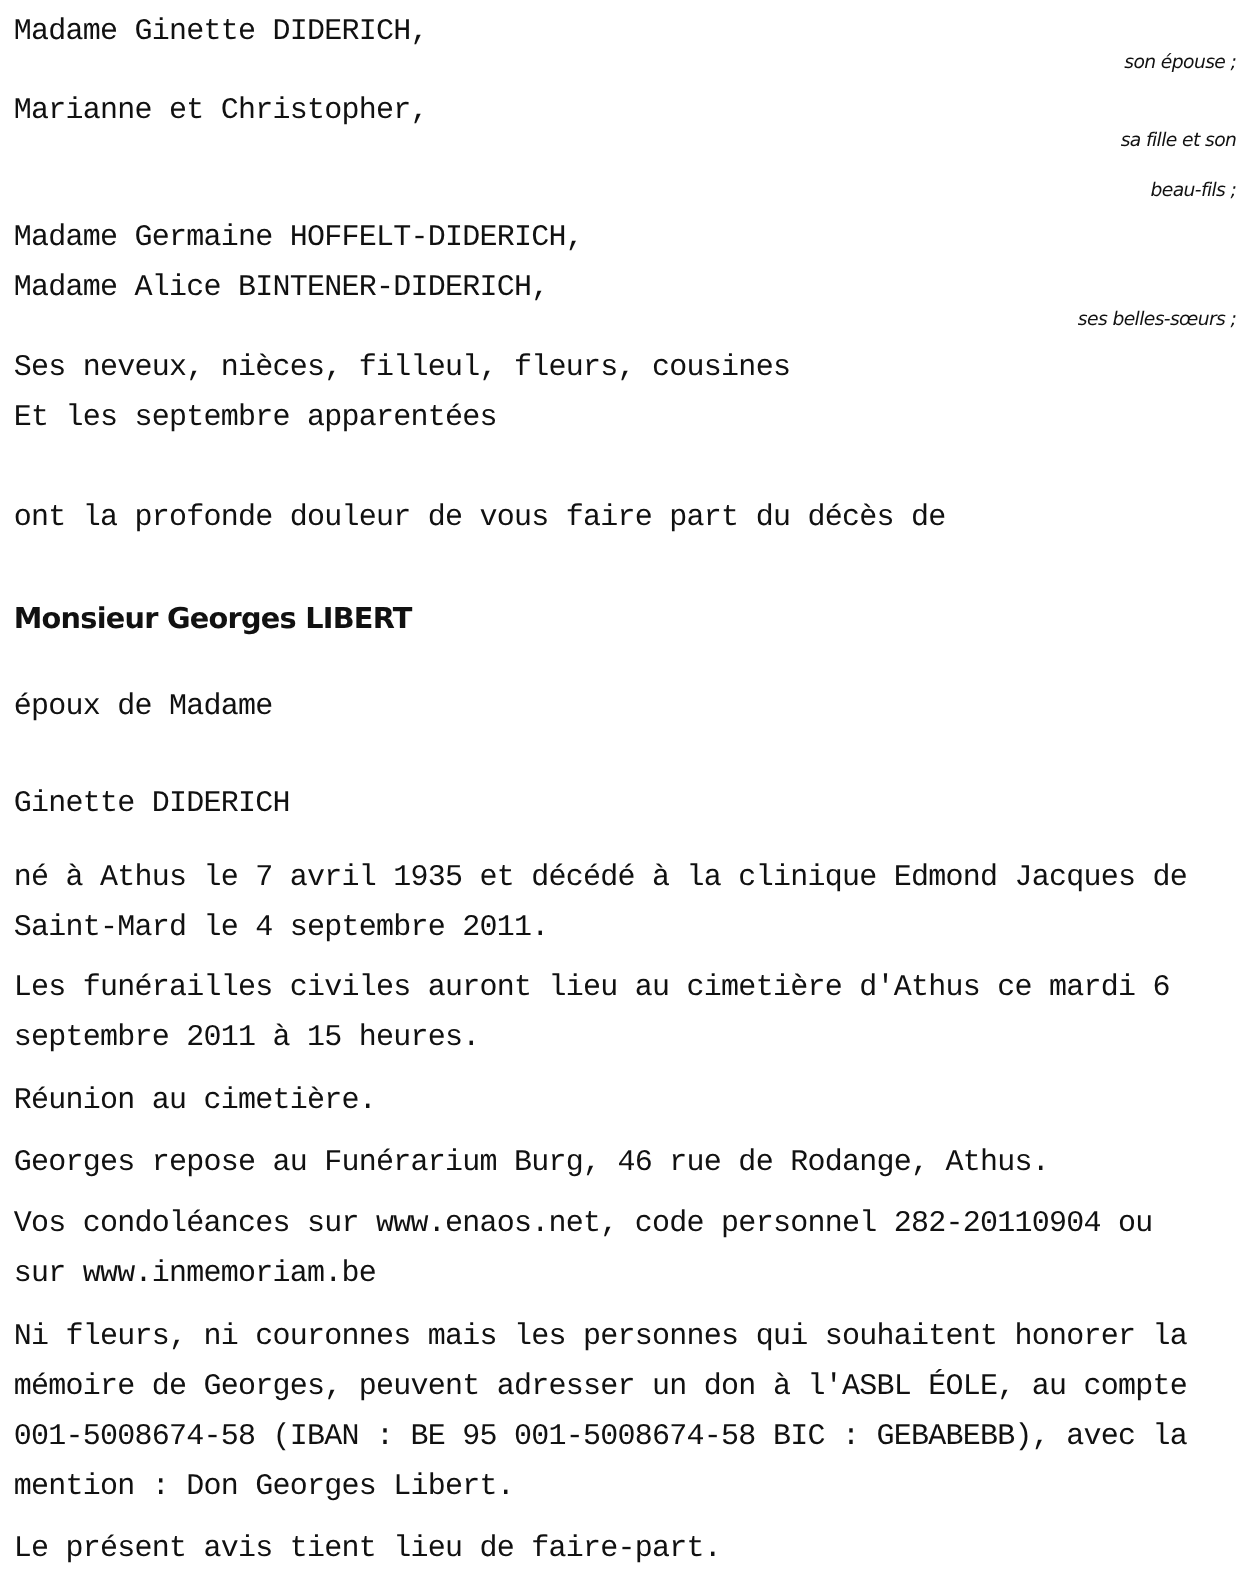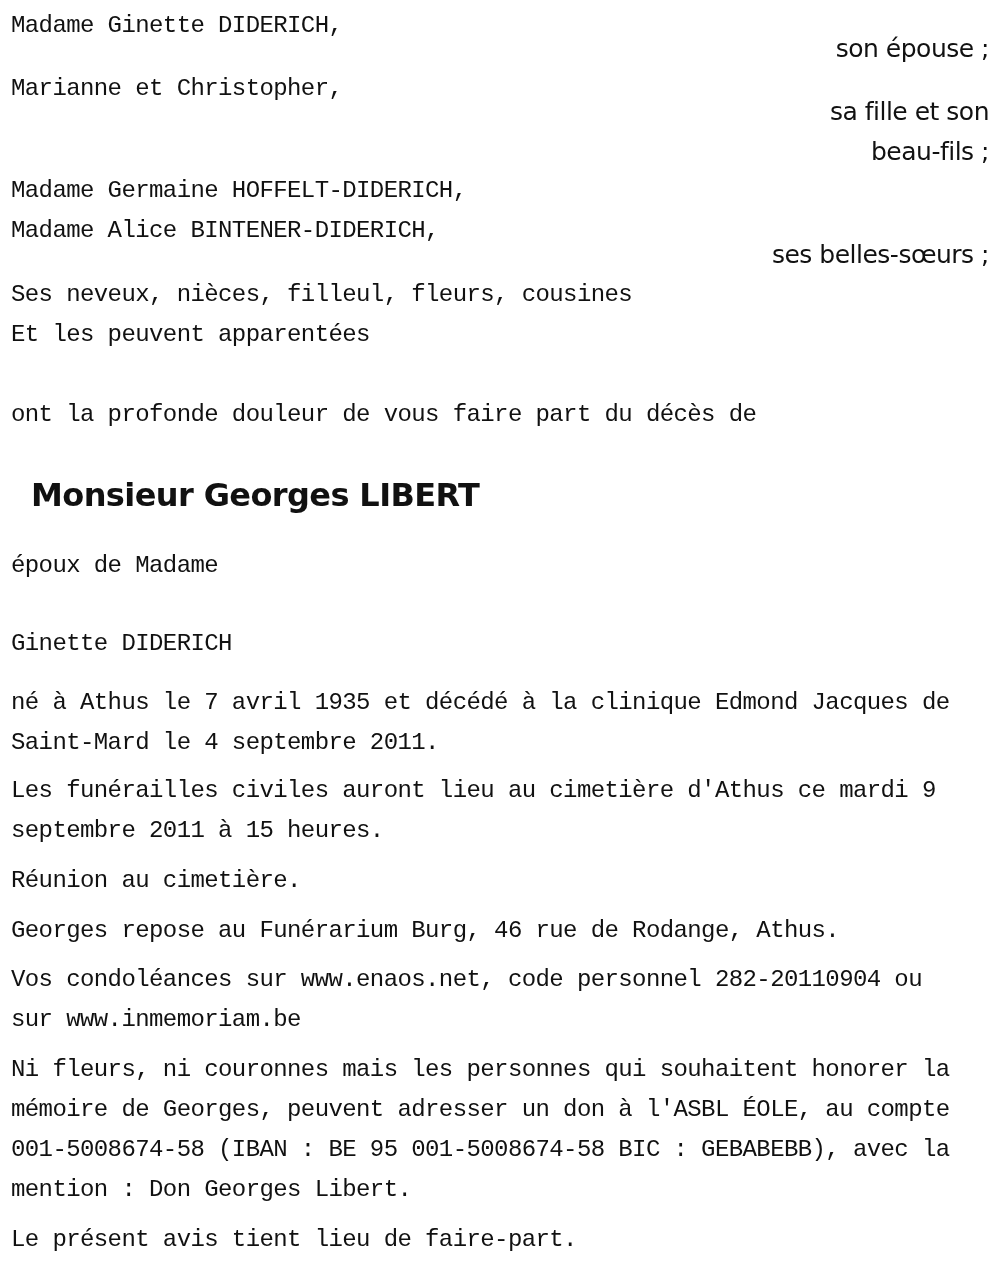--- a/index.html
+++ b/index.html
@@ -5,59 +5,59 @@
     html, body { margin: 0; padding: 0; }
     body {
       width: 1000px; height: 1275px; background: #ffffff; position: relative; overflow: hidden;
       font-family: "DejaVu Sans", sans-serif; color: #111111;
     }
     .line {
       position: absolute; left: 11px; font-size: 24px; line-height: 40px; height: 40px;
       white-space: nowrap; letter-spacing: -0.6px; font-family: Liberation Mono, monospace;
     }
     .right {
-      position: absolute; right: 11px; font-size: 25px; line-height: 40px; height: 40px;
-      white-space: nowrap; text-align: left; letter-spacing: -0.5px;
+      position: absolute; right: 11px; font-size: 15px; line-height: 40px; height: 40px;
+      font-style: italic; white-space: nowrap; text-align: left; letter-spacing: -0.5px;
     }
     .title {
-      position: absolute; left: 11px; font-size: 32px; font-weight: bold; line-height: 50px; height: 50px;
-      white-space: nowrap; letter-spacing: -0.6px; margin-left: 20px;
+      position: absolute; left: 11px; font-size: 23px; font-weight: bold; line-height: 50px; height: 50px;
+      white-space: nowrap; letter-spacing: -0.6px;
     }
   </style>
 </head>
 <body>
 
 <div>
   <div>
     <div class="line" style="top:6px">Madame Ginette DIDERICH,</div>
     <div class="right" style="top:29px">son épouse ;</div>
 
     <div class="line" style="top:69px">Marianne et Christopher,</div>
     <div class="right" style="top:92px">sa fille et son</div>
     <div class="right" style="top:132px">beau-fils ;</div>
 
     <div class="line" style="top:171px">Madame Germaine HOFFELT-DIDERICH,</div>
     <div class="line" style="top:211px">Madame Alice BINTENER-DIDERICH,</div>
     <div class="right" style="top:235px">ses belles-sœurs ;</div>
 
     <div class="line" style="top:275px">Ses neveux, nièces, filleul, fleurs, cousines</div>
-    <div class="line" style="top:315px">Et les peuvent apparentées</div>
+    <div class="line" style="top:315px">Et les septembre apparentées</div>
   </div>
 
   <div class="line" style="top:395px">ont la profonde douleur de vous faire part du décès de</div>
 
   <div class="title" style="top:470px">Monsieur Georges LIBERT</div>
 
   <div class="line" style="top:546px">époux de Madame</div>
   <div class="line" style="top:624px">Ginette DIDERICH</div>
 
   <div class="line" style="top:683px">né à Athus le 7 avril 1935 et décédé à la clinique Edmond Jacques de</div>
   <div class="line" style="top:723px">Saint-Mard le 4 septembre 2011.</div>
 
-  <div class="line" style="top:771px">Les funérailles civiles auront lieu au cimetière d'Athus ce mardi 9</div>
+  <div class="line" style="top:771px">Les funérailles civiles auront lieu au cimetière d'Athus ce mardi 6</div>
   <div class="line" style="top:811px">septembre 2011 à 15 heures.</div>
 
   <div class="line" style="top:861px">Réunion au cimetière.</div>
 
   <div class="line" style="top:911px">Georges repose au Funérarium Burg, 46 rue de Rodange, Athus.</div>
 
   <div class="line" style="top:960px">Vos condoléances sur www.enaos.net, code personnel 282-20110904 ou</div>
   <div class="line" style="top:1000px">sur www.inmemoriam.be</div>
 
   <div class="line" style="top:1050px">Ni fleurs, ni couronnes mais les personnes qui souhaitent honorer la</div>

